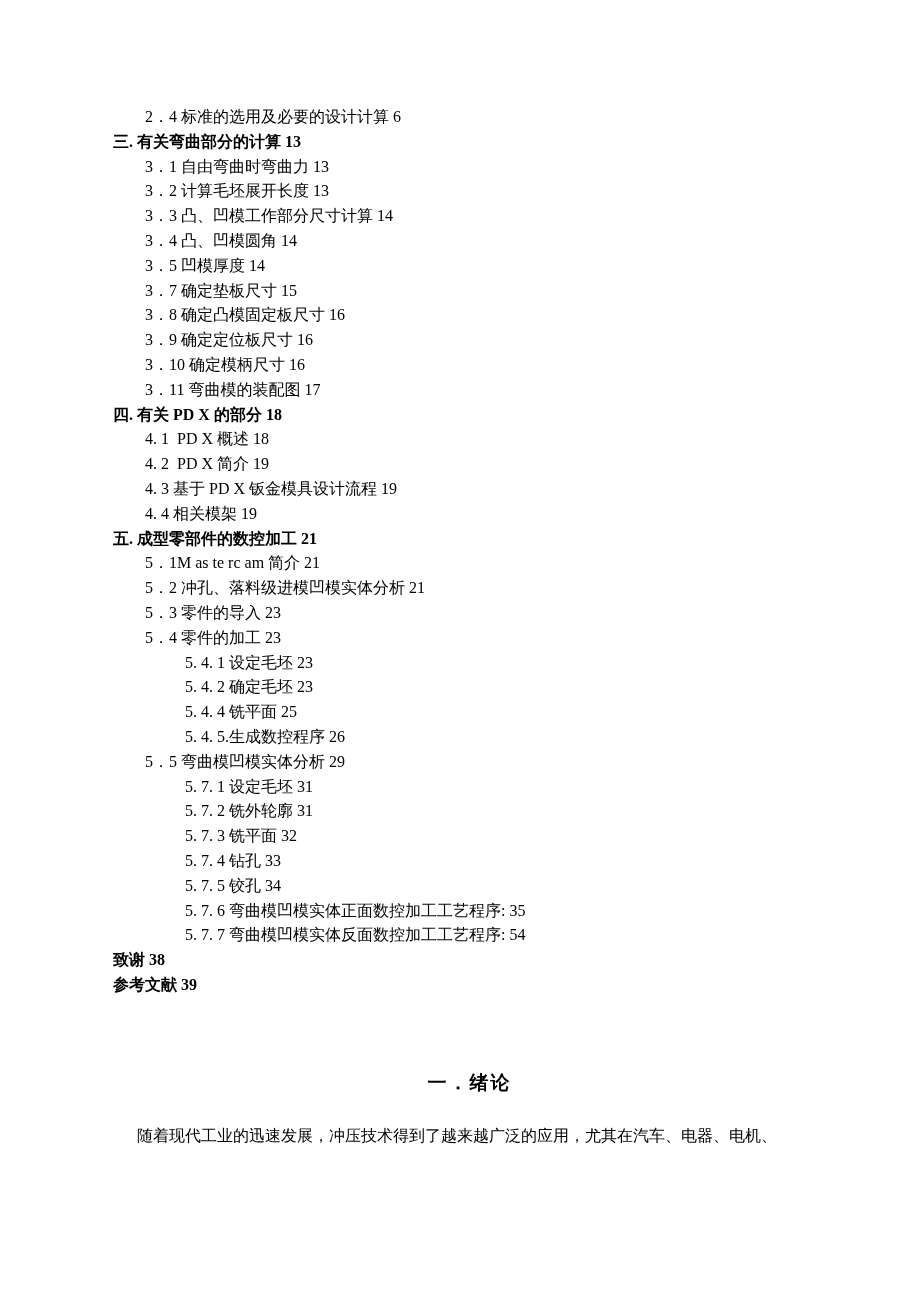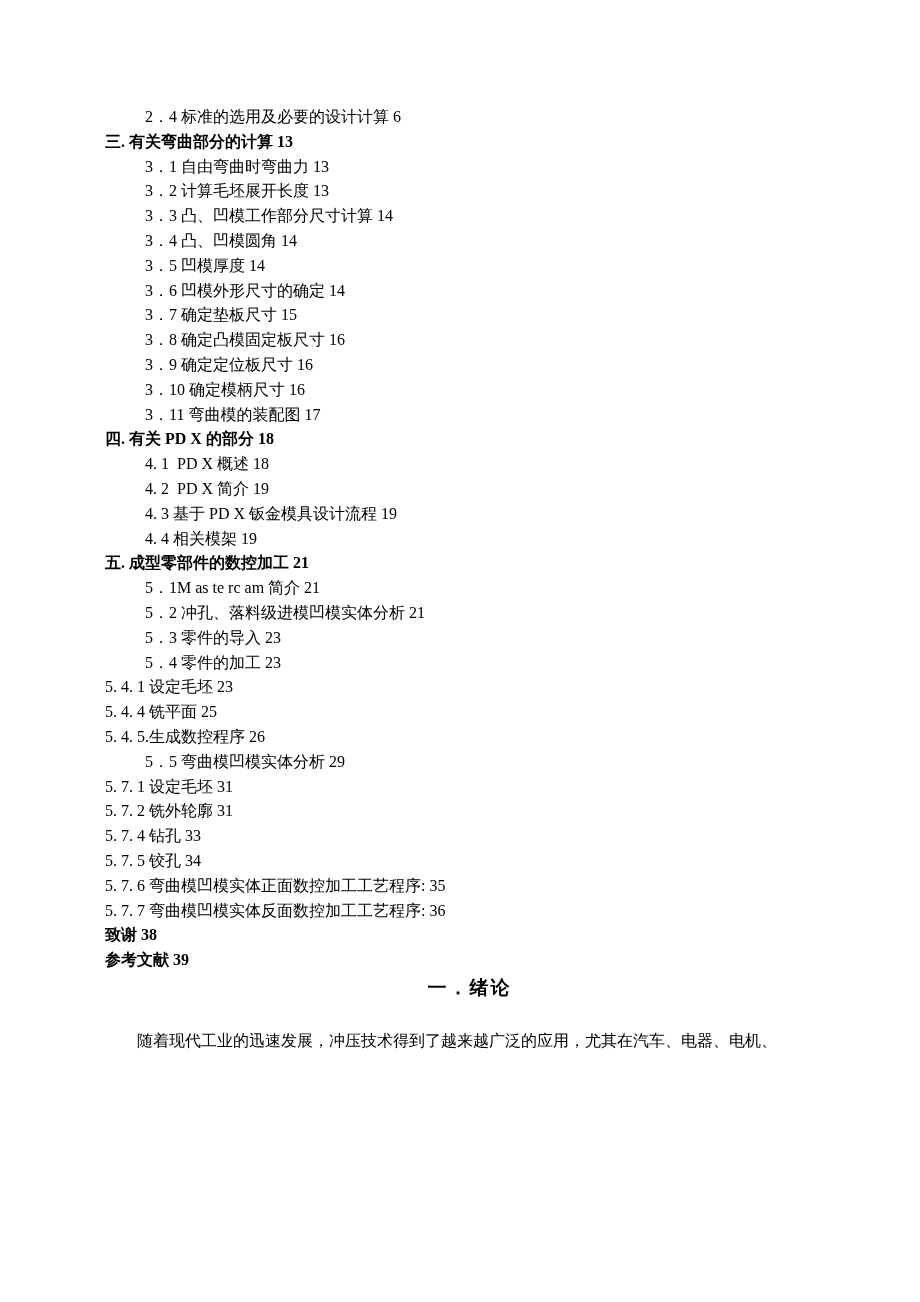--- a/index.html
+++ b/index.html
@@ -13,34 +13,36 @@
   .page {
     padding: 105px 86px 60px 105px;
     box-sizing: border-box;
     font-size: 16px;
     line-height: 1.55;
   }
   .toc-item {
     white-space: pre;
   }
   .level-1 {
-    margin-left: 0;
+    margin-left: 8px;
   }
   .level-2 {
     margin-left: 40px;
   }
   .level-3 {
+    margin-left: 80px;
   }
   .bold {
     font-weight: bold;
   }
   .heading {
     text-align: center;
     font-weight: bold;
     font-size: 19px;
+    margin-top: 70px;
     margin-bottom: 25px;
     letter-spacing: 2px;
   }
   .body-text {
     text-indent: 2em;
     text-align: justify;
     line-height: 1.7;
   }
 </style>
 </head>
@@ -49,46 +51,47 @@
 <div class="page">
 
   <div id="toc-container">
       <div class="toc-item level-2">2．4 标准的选用及必要的设计计算 6</div>
       <div class="toc-item level-1 bold">三. 有关弯曲部分的计算 13</div>
       <div class="toc-item level-2">3．1 自由弯曲时弯曲力 13</div>
       <div class="toc-item level-2">3．2 计算毛坯展开长度 13</div>
       <div class="toc-item level-2">3．3 凸、凹模工作部分尺寸计算 14</div>
       <div class="toc-item level-2">3．4 凸、凹模圆角 14</div>
       <div class="toc-item level-2">3．5 凹模厚度 14</div>
-      <div class="toc-item level-2">3．6 凹模外形尺寸的确定 14</div>
       <div class="toc-item level-2">3．7 确定垫板尺寸 15</div>
       <div class="toc-item level-2">3．8 确定凸模固定板尺寸 16</div>
       <div class="toc-item level-2">3．9 确定定位板尺寸 16</div>
       <div class="toc-item level-2">3．10 确定模柄尺寸 16</div>
       <div class="toc-item level-2">3．11 弯曲模的装配图 17</div>
       <div class="toc-item level-1 bold">四. 有关 PD X 的部分 18</div>
       <div class="toc-item level-2">4. 1  PD X 概述 18</div>
       <div class="toc-item level-2">4. 2  PD X 简介 19</div>
       <div class="toc-item level-2">4. 3 基于 PD X 钣金模具设计流程 19</div>
       <div class="toc-item level-2">4. 4 相关模架 19</div>
       <div class="toc-item level-1 bold">五. 成型零部件的数控加工 21</div>
       <div class="toc-item level-2">5．1M as te rc am 简介 21</div>
       <div class="toc-item level-2">5．2 冲孔、落料级进模凹模实体分析 21</div>
       <div class="toc-item level-2">5．3 零件的导入 23</div>
       <div class="toc-item level-2">5．4 零件的加工 23</div>
       <div class="toc-item level-3">5. 4. 1 设定毛坯 23</div>
+      <div class="toc-item level-3">5. 4. 2 确定毛坯 23</div>
       <div class="toc-item level-3">5. 4. 4 铣平面 25</div>
       <div class="toc-item level-3">5. 4. 5.生成数控程序 26</div>
       <div class="toc-item level-2">5．5 弯曲模凹模实体分析 29</div>
       <div class="toc-item level-3">5. 7. 1 设定毛坯 31</div>
       <div class="toc-item level-3">5. 7. 2 铣外轮廓 31</div>
+      <div class="toc-item level-3">5. 7. 3 铣平面 32</div>
       <div class="toc-item level-3">5. 7. 4 钻孔 33</div>
       <div class="toc-item level-3">5. 7. 5 铰孔 34</div>
       <div class="toc-item level-3">5. 7. 6 弯曲模凹模实体正面数控加工工艺程序: 35</div>
-      <div class="toc-item level-3">5. 7. 7 弯曲模凹模实体反面数控加工工艺程序: 36</div>
+      <div class="toc-item level-3">5. 7. 7 弯曲模凹模实体反面数控加工工艺程序: 54</div>
       <div class="toc-item level-1 bold">致谢 38</div>
       <div class="toc-item level-1 bold">参考文献 39</div>
     </div>
 
   <div class="heading">一．绪论</div>
 
   <div class="body-text">随着现代工业的迅速发展，冲压技术得到了越来越广泛的应用，尤其在汽车、电器、电机、</div>
 
 </div>
 

